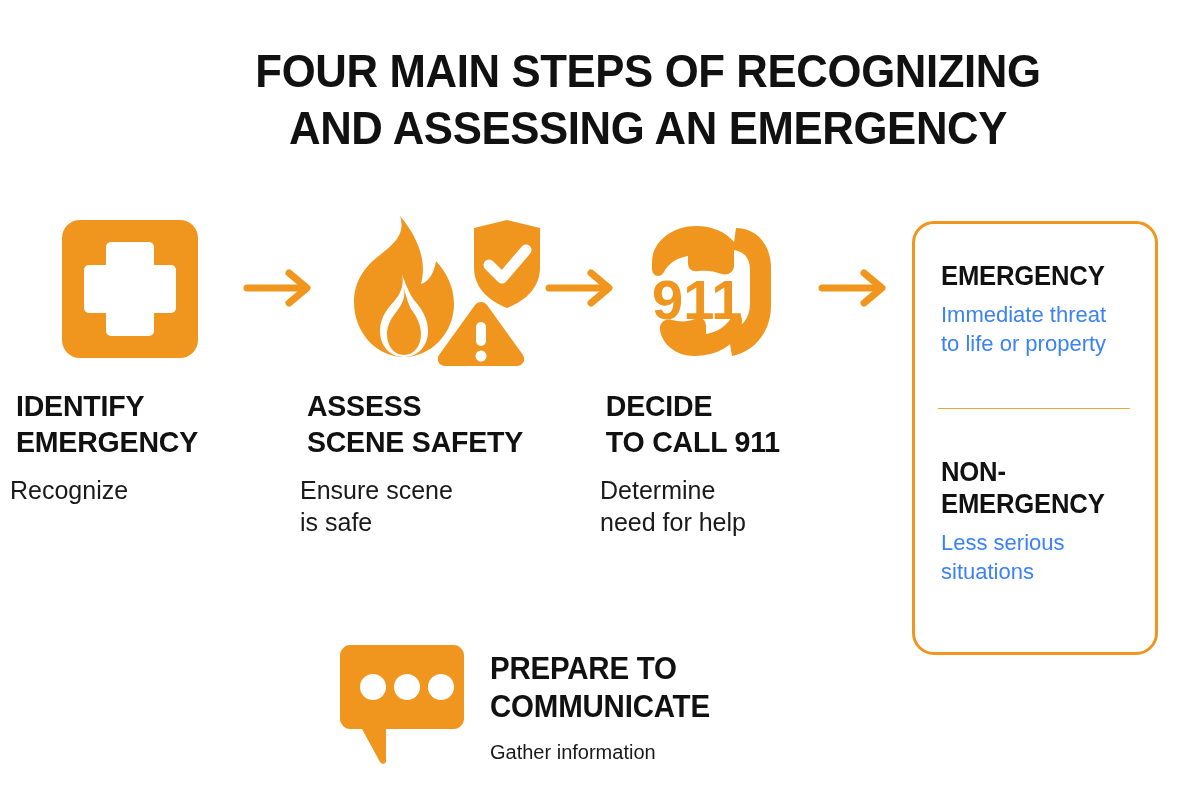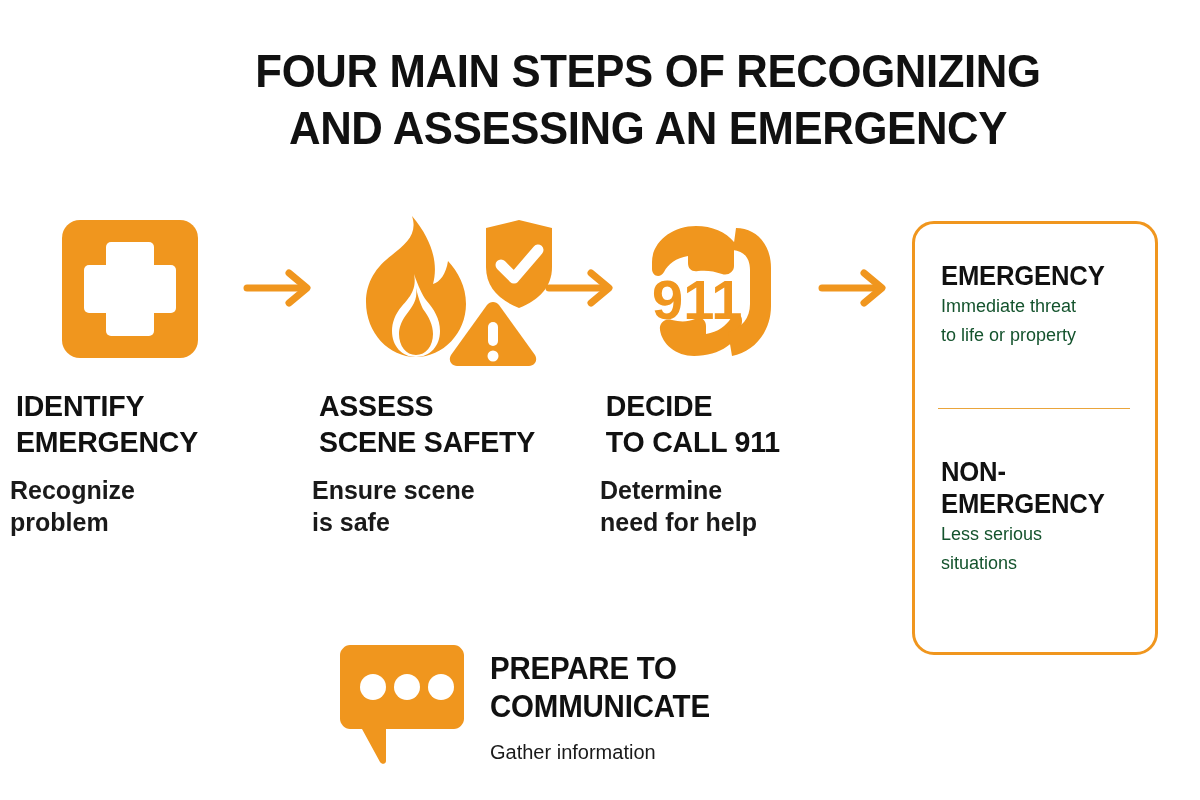--- a/index.html
+++ b/index.html
@@ -58,25 +58,25 @@
     color: #111111;
     letter-spacing: -0.2px;
     transform: scaleX(0.95);
     margin-top: 18px;
   }
   .step-sub {
     font-size: 25px;
     line-height: 32px;
     color: #1a1a1a;
     margin-top: 14px;
-    font-weight: 700;
+    font-weight: 400;
   }
 
   #step-1 { left: 10px;  width: 240px; }
-  #step-2 { left: 312px; width: 275px; }
+  #step-2 { left: 300px; width: 275px; }
   #step-3 { left: 600px; width: 230px; }
 
   
   .cross-square {
     position: absolute;
     left: 50%;
     margin-left: -68px;
     top: 10px;
     width: 136px;
     height: 138px;
@@ -135,23 +135,24 @@
   .panel-heading {
     font-weight: bold;
     font-size: 27px;
     line-height: 32px;
     color: #111111;
     letter-spacing: -0.2px;
     transform: scaleX(0.95);
     transform-origin: left center;
   }
   .panel-text {
-    font-size: 18px;
+    font-size: 22px;
     line-height: 29px;
-    color: #14532d;
+    color: #3b82f6;
+    margin-top: 8px;
   }
   .panel-divider {
     position: absolute;
     left: 938px;
     top: 408px;
     width: 192px;
     height: 0;
     border-top: 1.6px solid #EAA53B;
   }
   .panel-inner-2 {
@@ -214,21 +215,20 @@
         <div class="cross-v"></div>
         <div class="cross-h"></div>
       </div>
     </div>
     <div class="step-heading">
       <div>IDENTIFY</div>
       <div>EMERGENCY</div>
     </div>
     <div class="step-sub">
       <div>Recognize</div>
-      <div>problem</div>
     </div>
   </div>
 
   <div class="arrow" id="arrow-1">
     <svg class="icon-svg" width="74" height="40" viewBox="0 0 74 40">
       <line x1="4" y1="20" x2="62" y2="20" stroke="#F0961E" stroke-width="7" stroke-linecap="round"></line>
       <polyline points="46,5 64,20 46,35" fill="none" stroke="#F0961E" stroke-width="7" stroke-linecap="round" stroke-linejoin="round"></polyline>
     </svg>
   </div>
 

